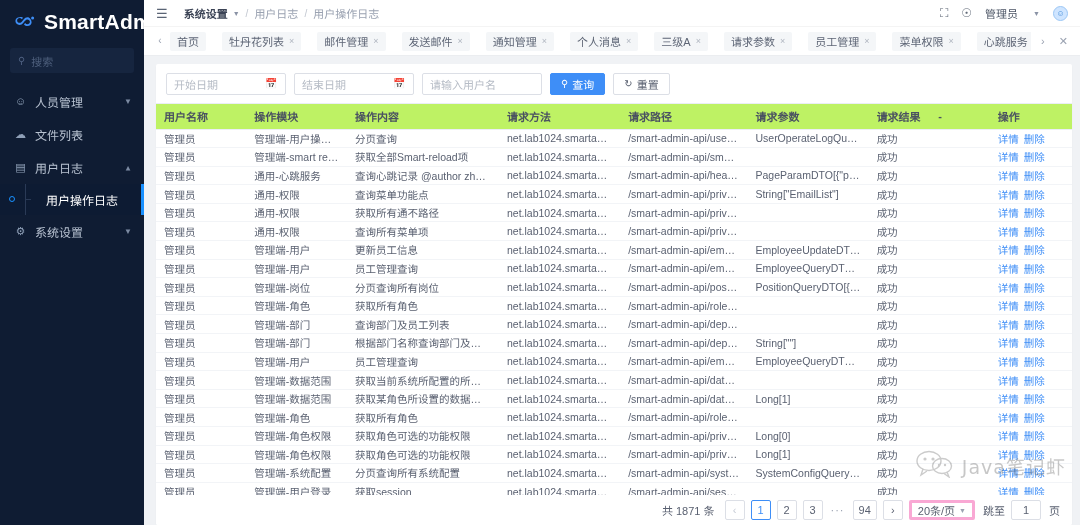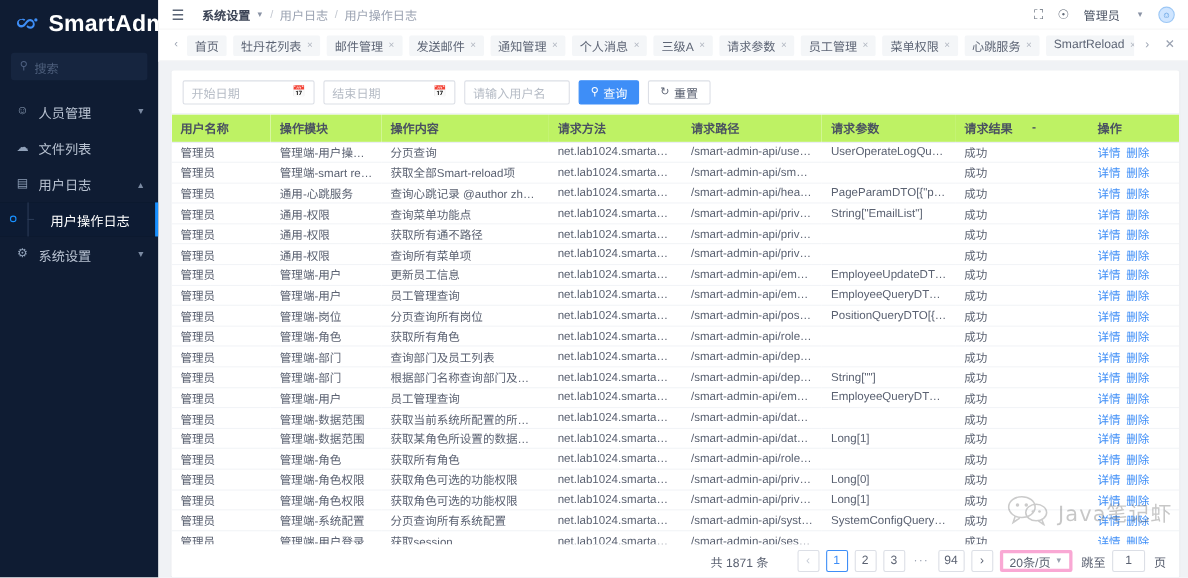--- a/index.html
+++ b/index.html
@@ -113,21 +113,21 @@
   
   .tabbar {
     height: 29px; background: #fff; display: flex; align-items: center;
     padding: 0 6px; gap: 0; flex: 0 0 29px;
     border-bottom: 1px solid #ebedf0;
   }
   .tab-nav {
     width: 20px; flex: 0 0 20px; text-align: center;
     color: #9aa2b1; font-size: 10px; cursor: pointer; line-height: 1;
   }
-  .tabs { flex: 1 1 auto; display: flex; align-items: center; gap: 6px; overflow: hidden; min-width:0; }
+  .tabs { flex: 1 1 auto; display: flex; align-items: center; gap: 16px; overflow: hidden; min-width:0; }
   .tab {
     height: 19px; display: flex; align-items: center; gap: 5px;
     padding: 0 7px; border-radius: 2px;
     background: #f4f6f8; color: #5d6575; font-size: 11px;
     white-space: nowrap; cursor: pointer;
   }
   .tab .tclose { font-size: 9px; color: #b0b6c0; line-height: 1; }
   .tab-tools { display: flex; align-items: center; gap: 14px; padding: 0 6px 0 10px; }
   .tab-tools span { color: #9aa2b1; font-size: 11px; cursor: pointer; line-height: 1; }
 
@@ -141,21 +141,21 @@
 
   .filters { display: flex; align-items: center; gap: 8px; padding: 9px 10px 8px 10px; }
   .fld {
     height: 22px; border: 1px solid #dcdfe6; border-radius: 2px;
     display: flex; align-items: center; padding: 0 7px; gap: 6px;
     background: #fff;
   }
   .fld .ph { color: #b6bcc6; font-size: 11px; white-space: nowrap; }
   .fld .cal { margin-left: auto; color: #c0c4cc; font-size: 10px; line-height: 1; }
   .fld.date { width: 120px; }
-  .fld.user { width: 96px; }
+  .fld.user { width: 120px; }
   .btn {
     height: 22px; border-radius: 2px; display: flex; align-items: center;
     gap: 4px; padding: 0 10px; font-size: 11px; cursor: pointer;
   }
   .btn.primary { background: #3e8ef7; color: #fff; border: 1px solid #3e8ef7; }
   .btn.ghost { background: #fff; color: #5a6171; border: 1px solid #dcdfe6; }
   .btn .bi { font-size: 10px; line-height: 1; }
 
   .tbl-wrap { flex: 1 1 auto; overflow: hidden; border-top: 1px solid #ebeef5; }
   table { width: 100%; border-collapse: collapse; table-layout: fixed; }
@@ -173,21 +173,21 @@
   }
   .lnk { color: #3e8ef7; cursor: pointer; }
   .lnk + .lnk { margin-left: 5px; }
 
   
   .pager {
     flex: 0 0 30px; display: flex; align-items: center; justify-content: flex-end;
     gap: 6px; padding: 0 12px; font-size: 11px; color: #5a6171;
     background: #fff;
   }
-  .ptotal { margin-right: 20px; color: #5a6171; }
+  .ptotal { margin-right: 4px; color: #5a6171; }
   .pbtn {
     min-width: 20px; height: 20px; border: 1px solid #dcdfe6; border-radius: 2px;
     display: flex; align-items: center; justify-content: center;
     padding: 0 5px; cursor: pointer; background: #fff; color: #5a6171; font-size: 11px;
   }
   .pbtn.active { border-color: #3e8ef7; color: #3e8ef7; }
   .pbtn.disabled { color: #c7ccd6; cursor: default; }
   .pell { color: #9aa2b1; padding: 0 2px; letter-spacing: 1px; }
   .psel {
     height: 20px; border: 3px solid #f9a8d4; border-radius: 2px;

